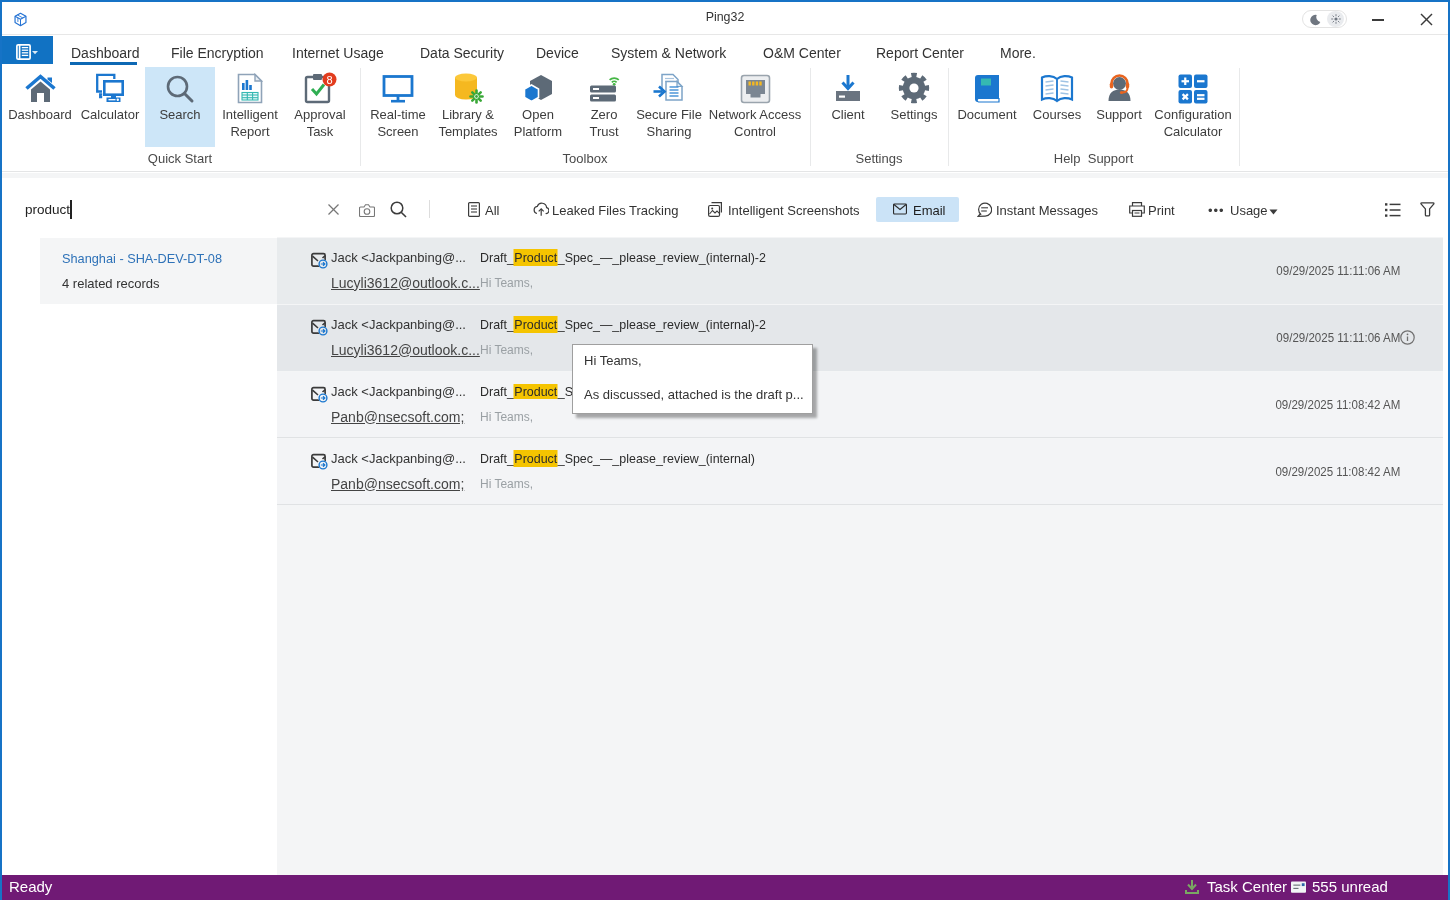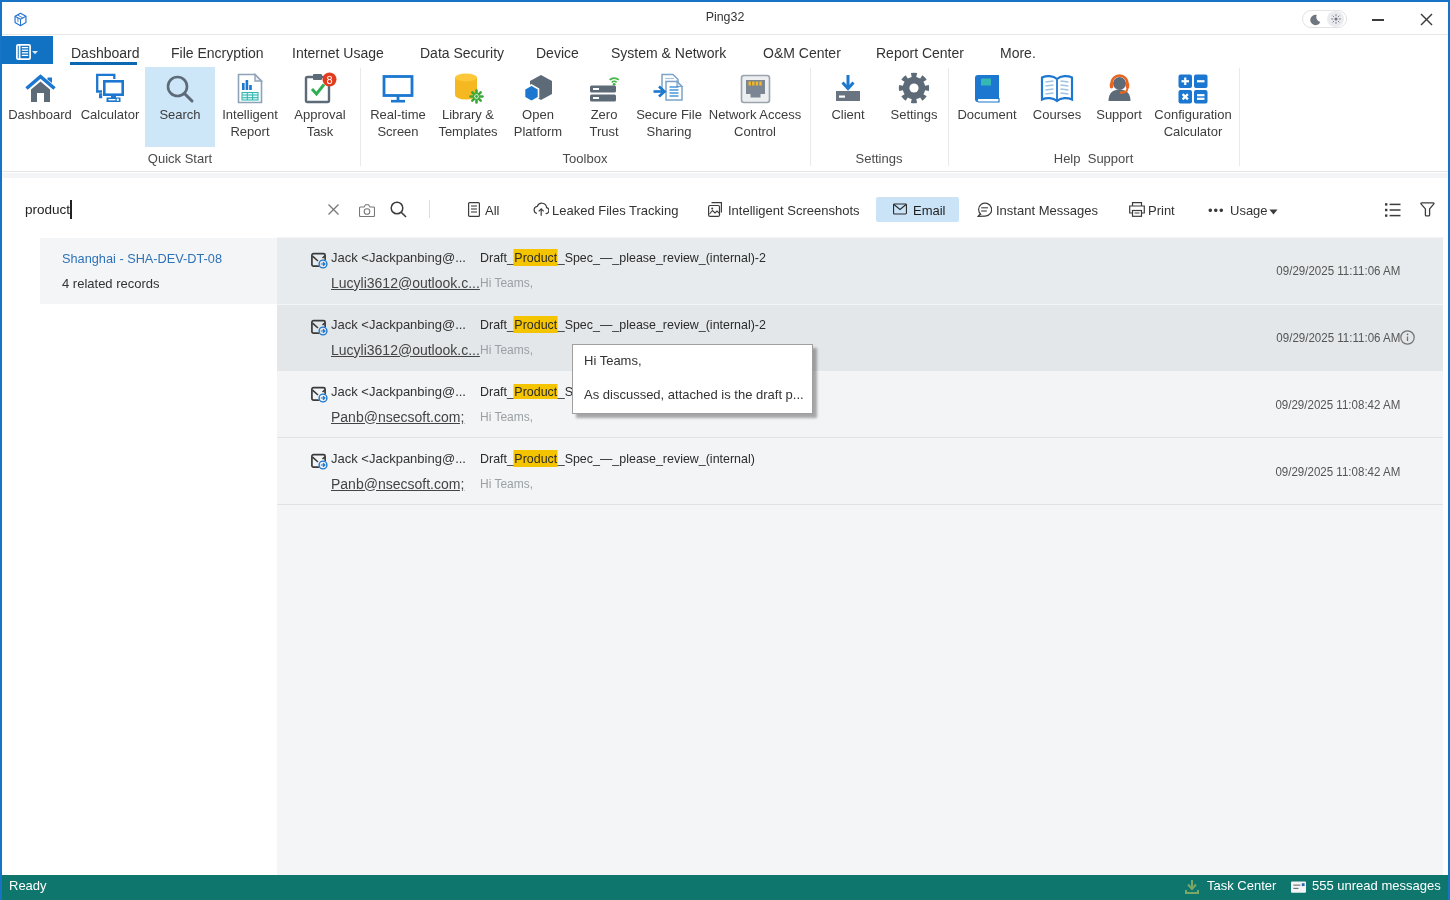--- a/index.html
+++ b/index.html
@@ -39,21 +39,21 @@
 .subj { position:absolute; left:203px; top:11.5px; font-size:13px; color:#2b2b2b; white-space:nowrap; transform:scaleX(0.957); transform-origin:0 50%; }
 .prev { position:absolute; left:203px; top:37.5px; font-size:12px; color:#9aa0a4; }
 .hl { background:#f5c400; padding:1px 0.5px; }
 .tstamp { position:absolute; right:43px; top:26px; font-size:12.5px; color:#555; transform:scaleX(0.923); transform-origin:100% 50%; }
 .micon { position:absolute; left:34px; top:13.5px; }
 
 #tooltip { position:absolute; left:532px; top:107px; width:241px; height:70px; background:#fff; border:1px solid #9f9f9f; box-shadow:3.5px 3.5px 2.5px rgba(0,0,0,0.32); z-index:5; }
 #tooltip .l1 { position:absolute; left:11px; top:7.5px; font-size:13px; color:#333; }
 #tooltip .l2 { position:absolute; left:11px; top:42px; font-size:13px; color:#333; white-space:nowrap; }
 
-#statusbar { position:absolute; left:0; right:0; top:875px; height:25px; background:#0f766e; color:#fff; font-size:13px; }
+#statusbar { position:absolute; left:0; right:0; top:875px; height:25px; background:#701a75; color:#fff; font-size:15px; }
 </style>
 </head>
 <body>
 <div id="win"></div>
 
 <div id="titlebar">
   <svg class="abs" style="left:13px;top:10px" width="15" height="15" viewBox="0 0 19 19">
     <g fill="none" stroke="#2573d4" stroke-width="1.5" stroke-linejoin="round">
       <path d="M9.5 1.6 L16.4 5.4 L16.4 13.4 L9.5 17.4 L2.6 13.4 L2.6 5.4 Z"></path>
       <path d="M2.6 5.4 L9.5 9.2 L16.4 5.4" stroke-width="1.3"></path>

